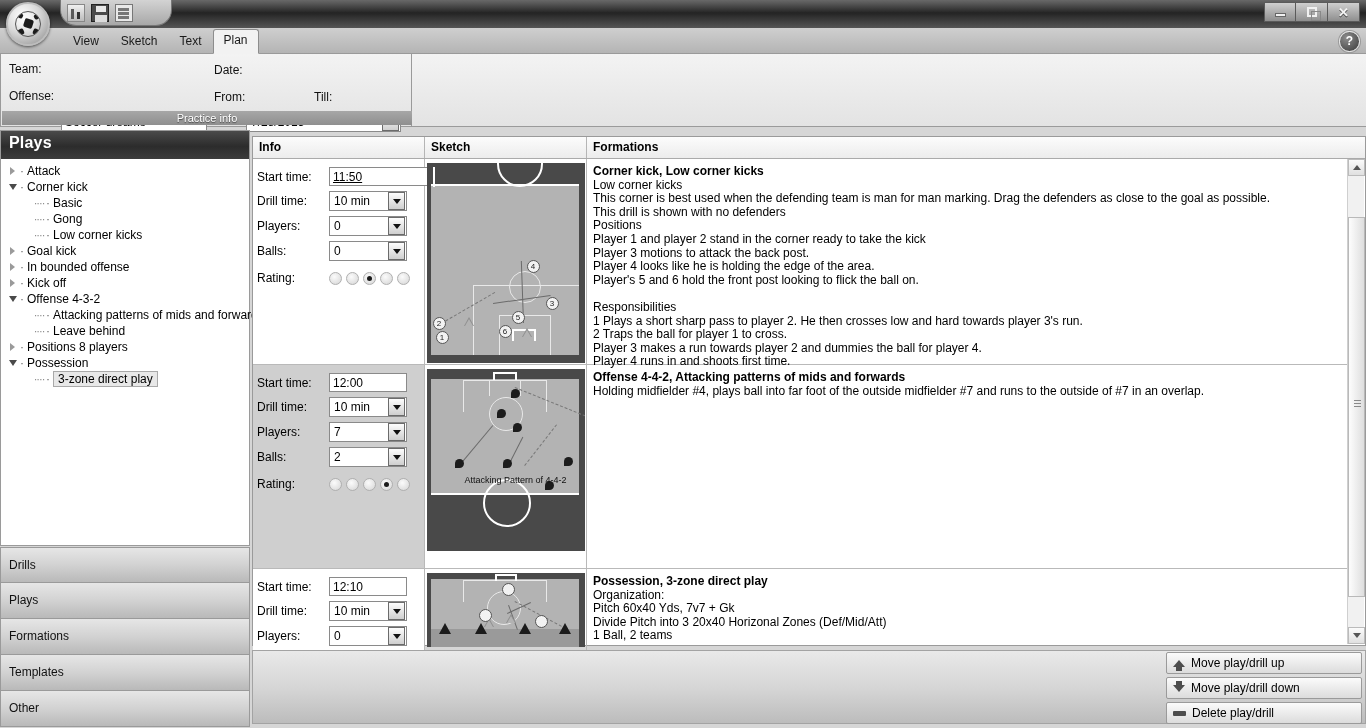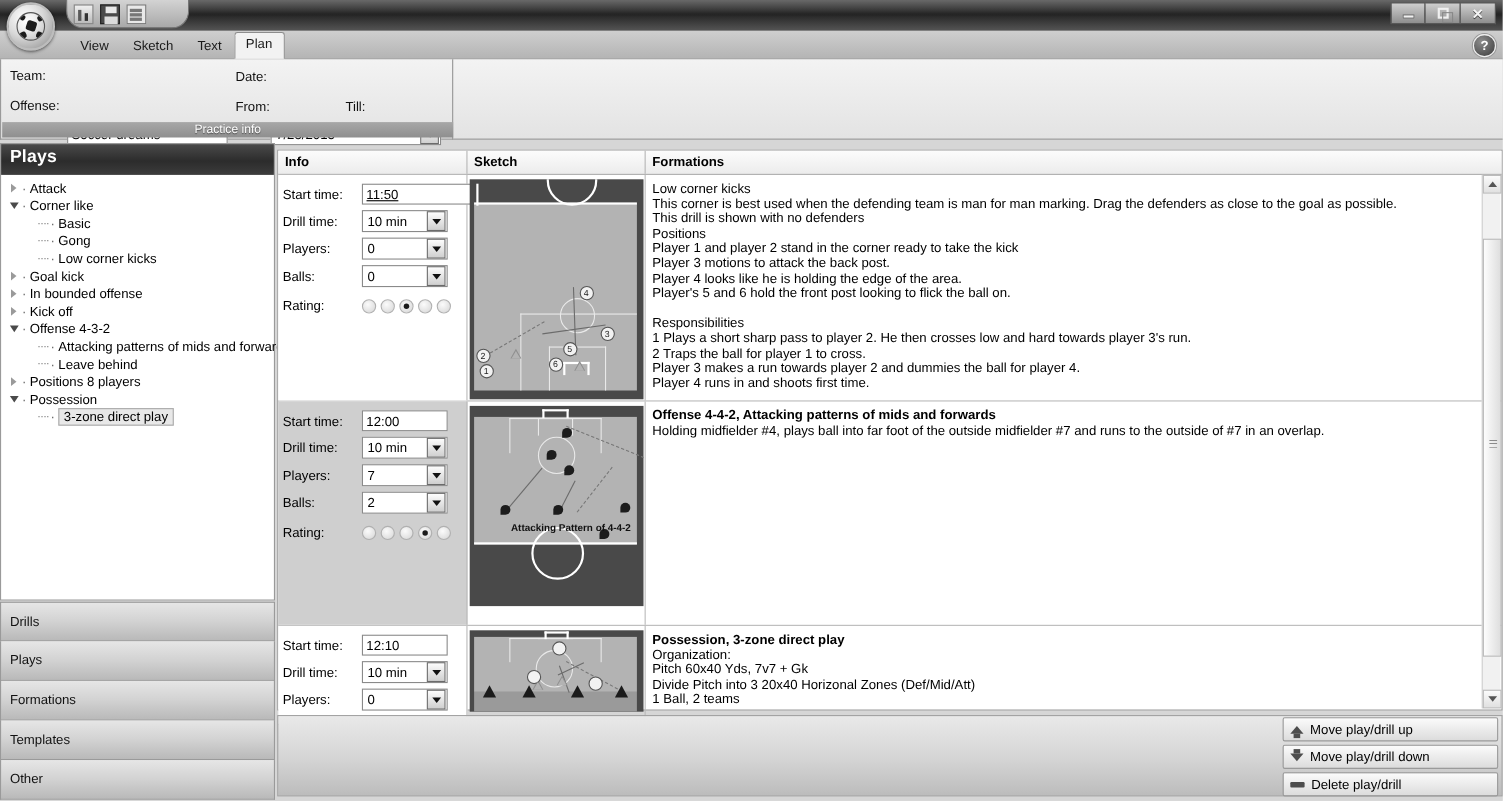--- a/index.html
+++ b/index.html
@@ -218,21 +218,21 @@
     background: #f2f2f2; border: 1px solid #555; color:#222;
     font-size: 8px; text-align:center; line-height: 12px;
   }
   .arrowline { position:absolute; background:#6b6b6b; height:1px; transform-origin: 0 0; }
   .dashedline { position:absolute; height:0; border-top: 1px dashed #777; transform-origin: 0 0; }
   .cone { position:absolute; width:0;height:0;border-left:6px solid transparent;border-right:6px solid transparent;border-bottom:11px solid #1b1b1b;}
   .tri-out { position:absolute; width:0;height:0;border-left:6px solid transparent;border-right:6px solid transparent;border-bottom:11px solid transparent; }
   .tri-out:after{content:'';position:absolute;left:-5px;top:1px;width:0;height:0;border-left:5px solid transparent;border-right:5px solid transparent;border-bottom:9px solid #8f8f8f;}
   .tri-out:before{content:'';position:absolute;left:-4px;top:3px;width:0;height:0;border-left:4px solid transparent;border-right:4px solid transparent;border-bottom:7px solid #b3b3b3;z-index:2;}
   .pblob { position:absolute; width:9px;height:9px;background:#1c1c1c;border-radius: 50% 50% 50% 0; }
-  .sketchcap { position:absolute; font-size:9px; font-weight:bold; color:#111; }
+  .sketchcap { position:absolute; font-size:9px; font-weight:normal; color:#111; }
 
   
   .vscroll { position:absolute; right: 1px; top: 22px; width: 17px; bottom: 1px;
     background: #f1f1f1; border-left: 1px solid #cfcfcf; }
   .sbtn { width: 17px; height: 17px; background: linear-gradient(to bottom,#fbfbfb,#e0e0e0);
     border: 1px solid #bbb; display:flex;align-items:center;justify-content:center; }
   .sbtn.bot { position:absolute; bottom: 0; left:0; }
   .sthumb { position:absolute; left:0; top: 58px; width: 17px; height: 380px;
     background: linear-gradient(to right,#fdfdfd,#dedede); border:1px solid #b9b9b9; }
   .sthumb .grip { position:absolute; left:5px; top:182px; width:7px; height:7px;
@@ -367,21 +367,21 @@
           <span class="tri-collapsed"></span>
         </span>
         <span class="dotsep">·</span>
         <span class="tlabel">Attack</span>
       </div>
       <div class="tnode" style="padding-left: 0px;">
         <span class="tw">
           <span class="tri-expanded"></span>
         </span>
         <span class="dotsep">·</span>
-        <span class="tlabel">Corner like</span>
+        <span class="tlabel">Corner kick</span>
       </div>
       <div class="tnode" style="padding-left: 26px;">
         <span class="tw">
           <span class="dashline">····</span>
         </span>
         <span class="dotsep">·</span>
         <span class="tlabel">Basic</span>
       </div>
       <div class="tnode" style="padding-left: 26px;">
         <span class="tw">
@@ -550,20 +550,21 @@
     <div class="tri-out" style="left:94px;top:164px;"></div>
     <span class="marker" style="left:6px;top:154px;">2</span>
     <span class="marker" style="left:9px;top:168px;">1</span>
     <span class="marker" style="left:100px;top:97px;">4</span>
     <span class="marker" style="left:119px;top:134px;">3</span>
     <span class="marker" style="left:85px;top:148px;">5</span>
     <span class="marker" style="left:72px;top:162px;">6</span>
   </div>
         </div>
         <div class="cell-desc">
+          <div class="desc-title desc-line">Corner kick, Low corner kicks</div>
           <div class="desc-line">Low corner kicks</div>
           <div class="desc-line">This corner is best used when the defending team is man for man marking. Drag the defenders as close to the goal as possible.</div>
           <div class="desc-line">This drill is shown with no defenders</div>
           <div class="desc-line">Positions</div>
           <div class="desc-line">Player 1 and player 2 stand in the corner ready to take the kick</div>
           <div class="desc-line">Player 3 motions to attack the back post.</div>
           <div class="desc-line">Player 4 looks like he is holding the edge of the area.</div>
           <div class="desc-line">Player's 5 and 6 hold the front post looking to flick the ball on.</div>
           <div class="desc-line">&nbsp;</div>
           <div class="desc-line">Responsibilities</div>

